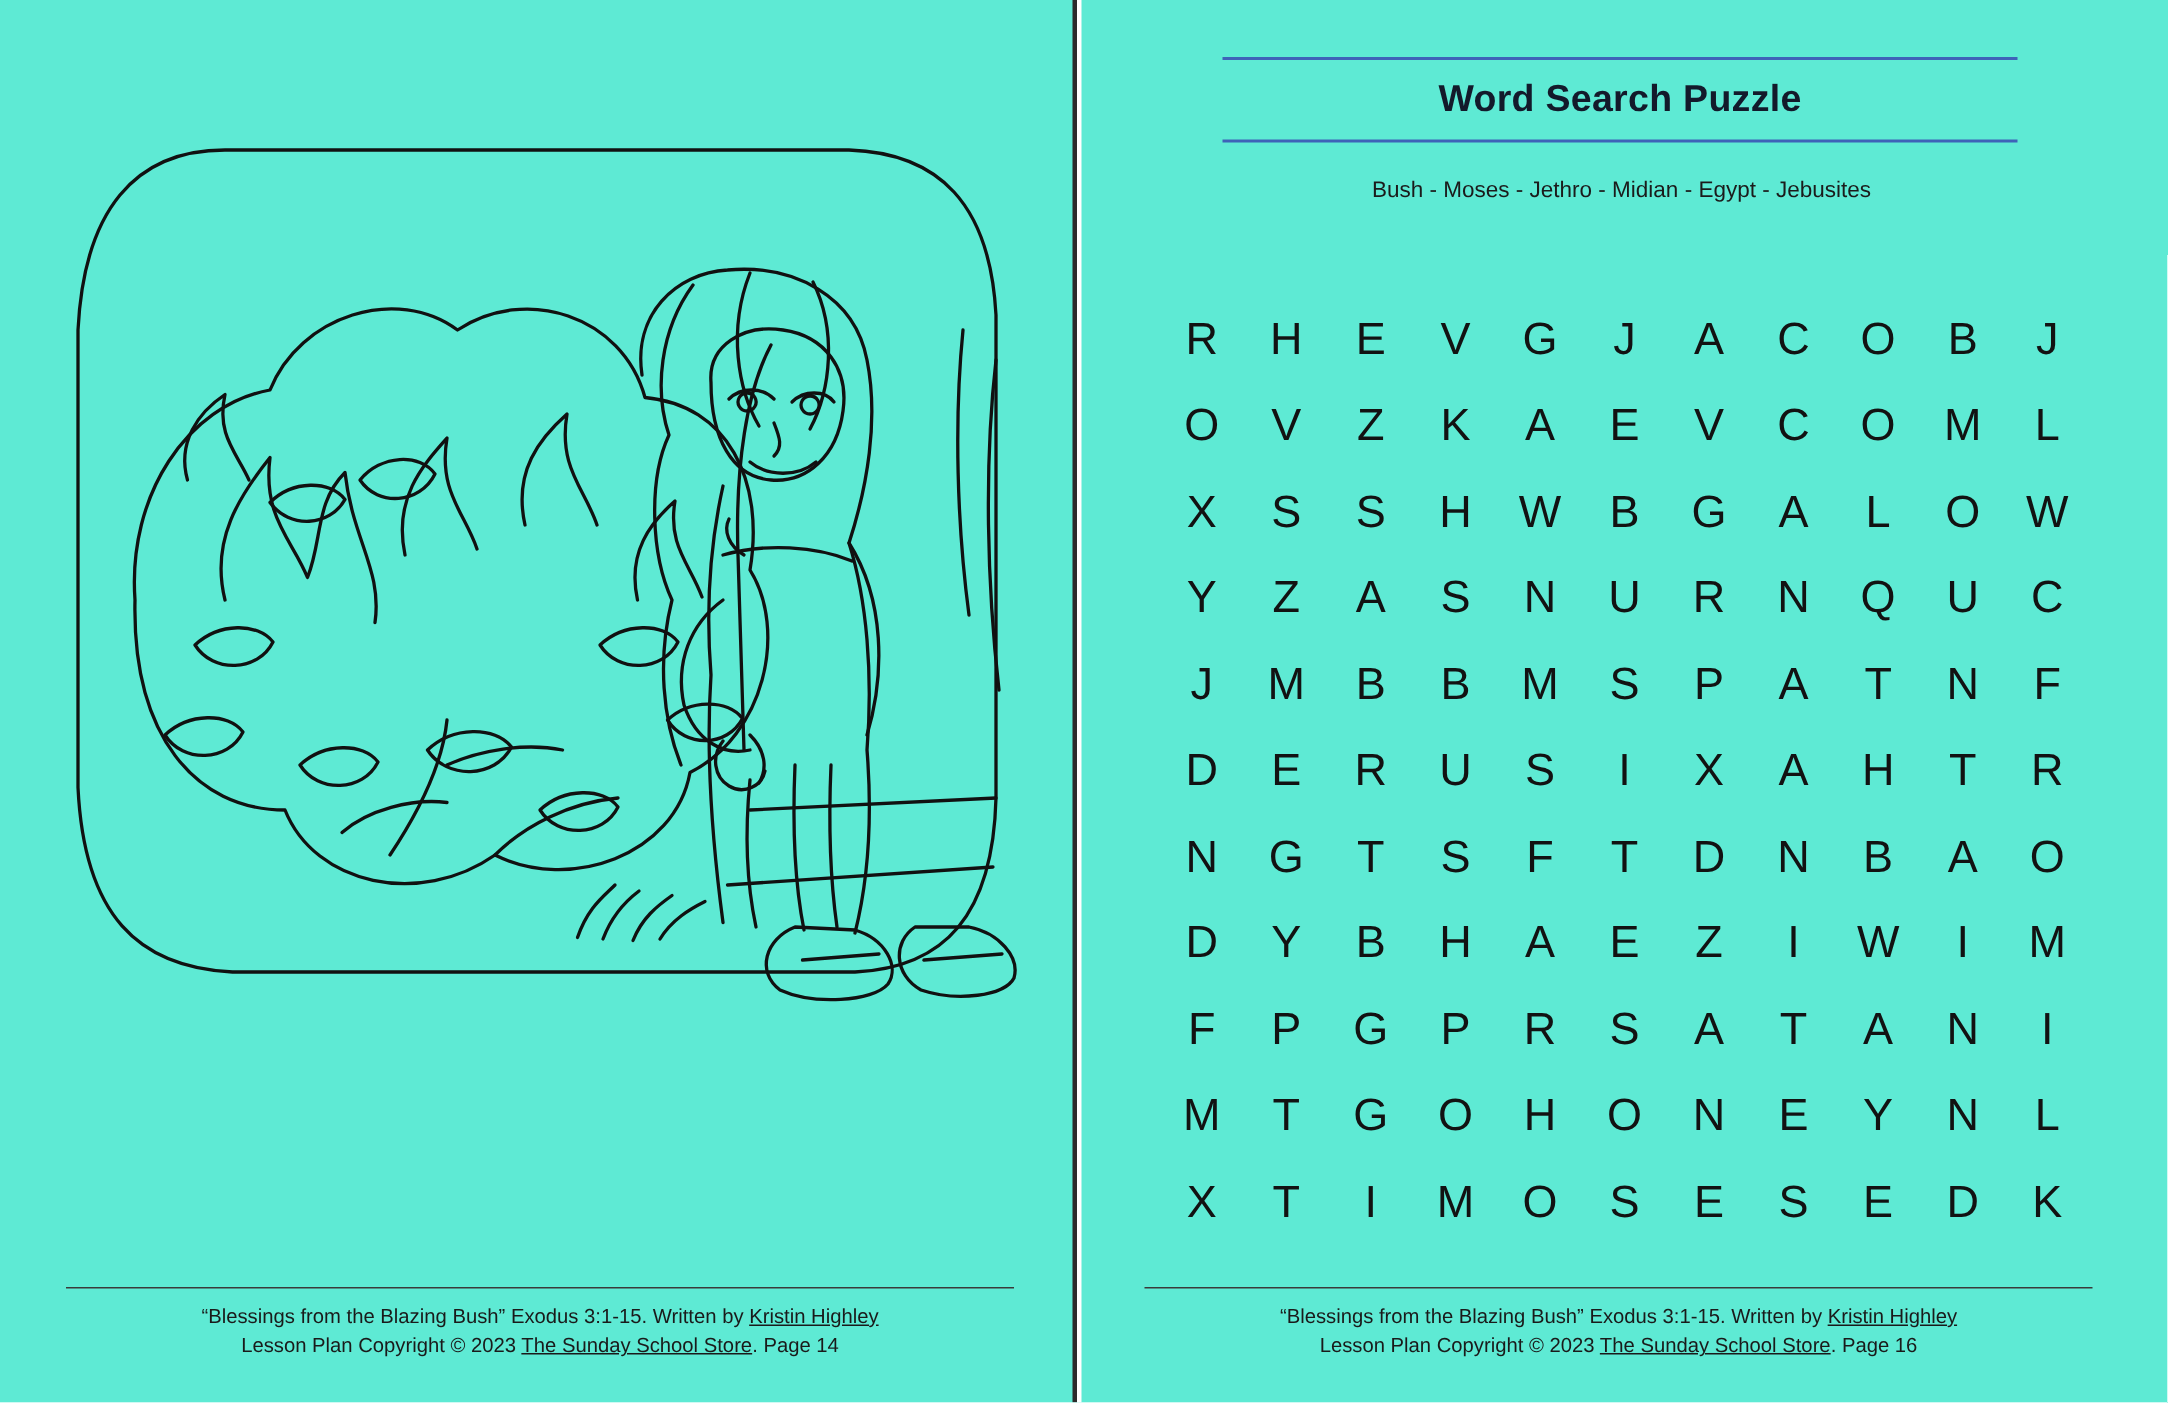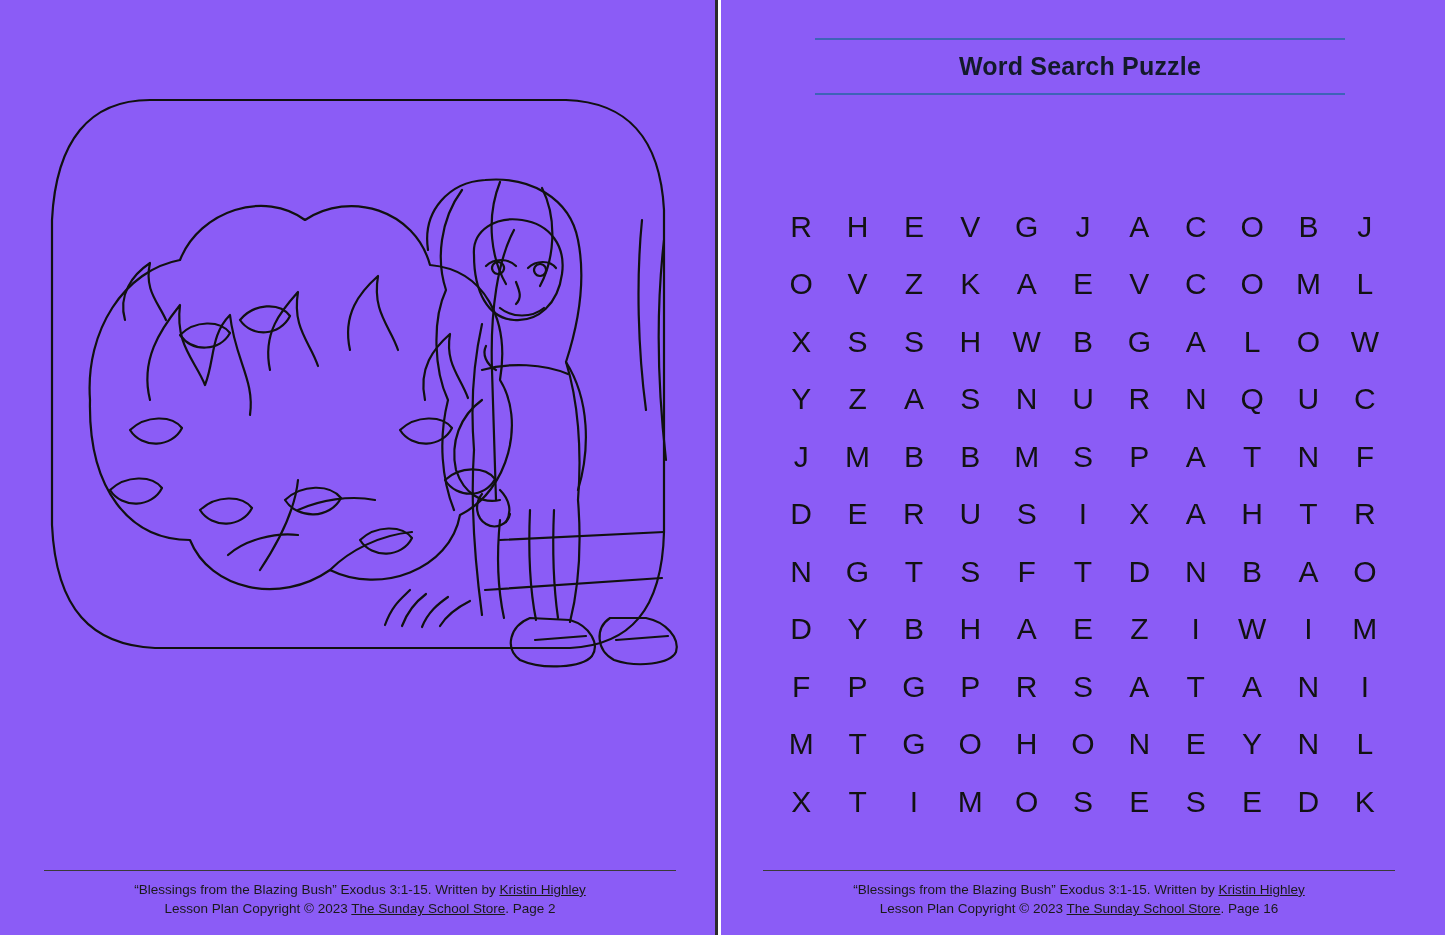--- a/index.html
+++ b/index.html
@@ -12,21 +12,21 @@
     position: relative;
     width: 1445px;
     height: 935px;
     background: #ffffff;
     overflow: hidden;
   }
   .page-sheet {
     position: absolute;
     top: 0;
     height: 935px;
-    background: #8b5cf6;
+    background: #5eead4;
     box-sizing: border-box;
   }
   #left-page {
     left: 0;
     width: 718px;
     border-right: 3px solid #2b2b2b;
   }
   #right-page {
     left: 721px;
     width: 724px;
@@ -42,21 +42,21 @@
   }
   .illustration-wrap svg {
     display: block;
     width: 100%;
     height: 100%;
   }
 
   
   .footer {
     position: absolute;
-    bottom: 16px;
+    bottom: 28px;
     text-align: center;
     font-size: 13.5px;
     color: #1a1a1a;
     line-height: 1.45;
   }
   .footer .rule {
     border-top: 1px solid #3a3a3a;
     margin-bottom: 9px;
   }
   .footer a {
@@ -195,34 +195,35 @@
         <path d="M634 170 C626 240 628 320 636 390"></path>
       </svg>
     </div>
 
     <div id="left-footer" class="footer">
       <div class="rule"></div>
       <div>
         <span>“Blessings from the Blazing Bush” Exodus 3:1-15.  Written by </span><a href="#">Kristin Highley</a>
       </div>
       <div>
-        <span>Lesson Plan Copyright © 2023 </span><a href="#">The Sunday School Store</a><span>. Page 2</span>
+        <span>Lesson Plan Copyright © 2023 </span><a href="#">The Sunday School Store</a><span>. Page 14</span>
       </div>
     </div>
   </div>
 
   <div id="right-page" class="page-sheet">
 
     <div class="ws-head">
       <div class="ws-rule-top"></div>
       <div class="ws-title">Word Search Puzzle</div>
       <div class="ws-rule-bottom"></div>
     </div>
 
     <div class="ws-words">
+      <p class="line">Bush - Moses - Jethro - Midian - Egypt - Jebusites</p>
     </div>
 
     <div class="ws-grid" id="ws-grid" style="grid-template-columns: repeat(11, 1fr);">
         <span class="ws-cell">R</span>
         <span class="ws-cell">H</span>
         <span class="ws-cell">E</span>
         <span class="ws-cell">V</span>
         <span class="ws-cell">G</span>
         <span class="ws-cell">J</span>
         <span class="ws-cell">A</span>

